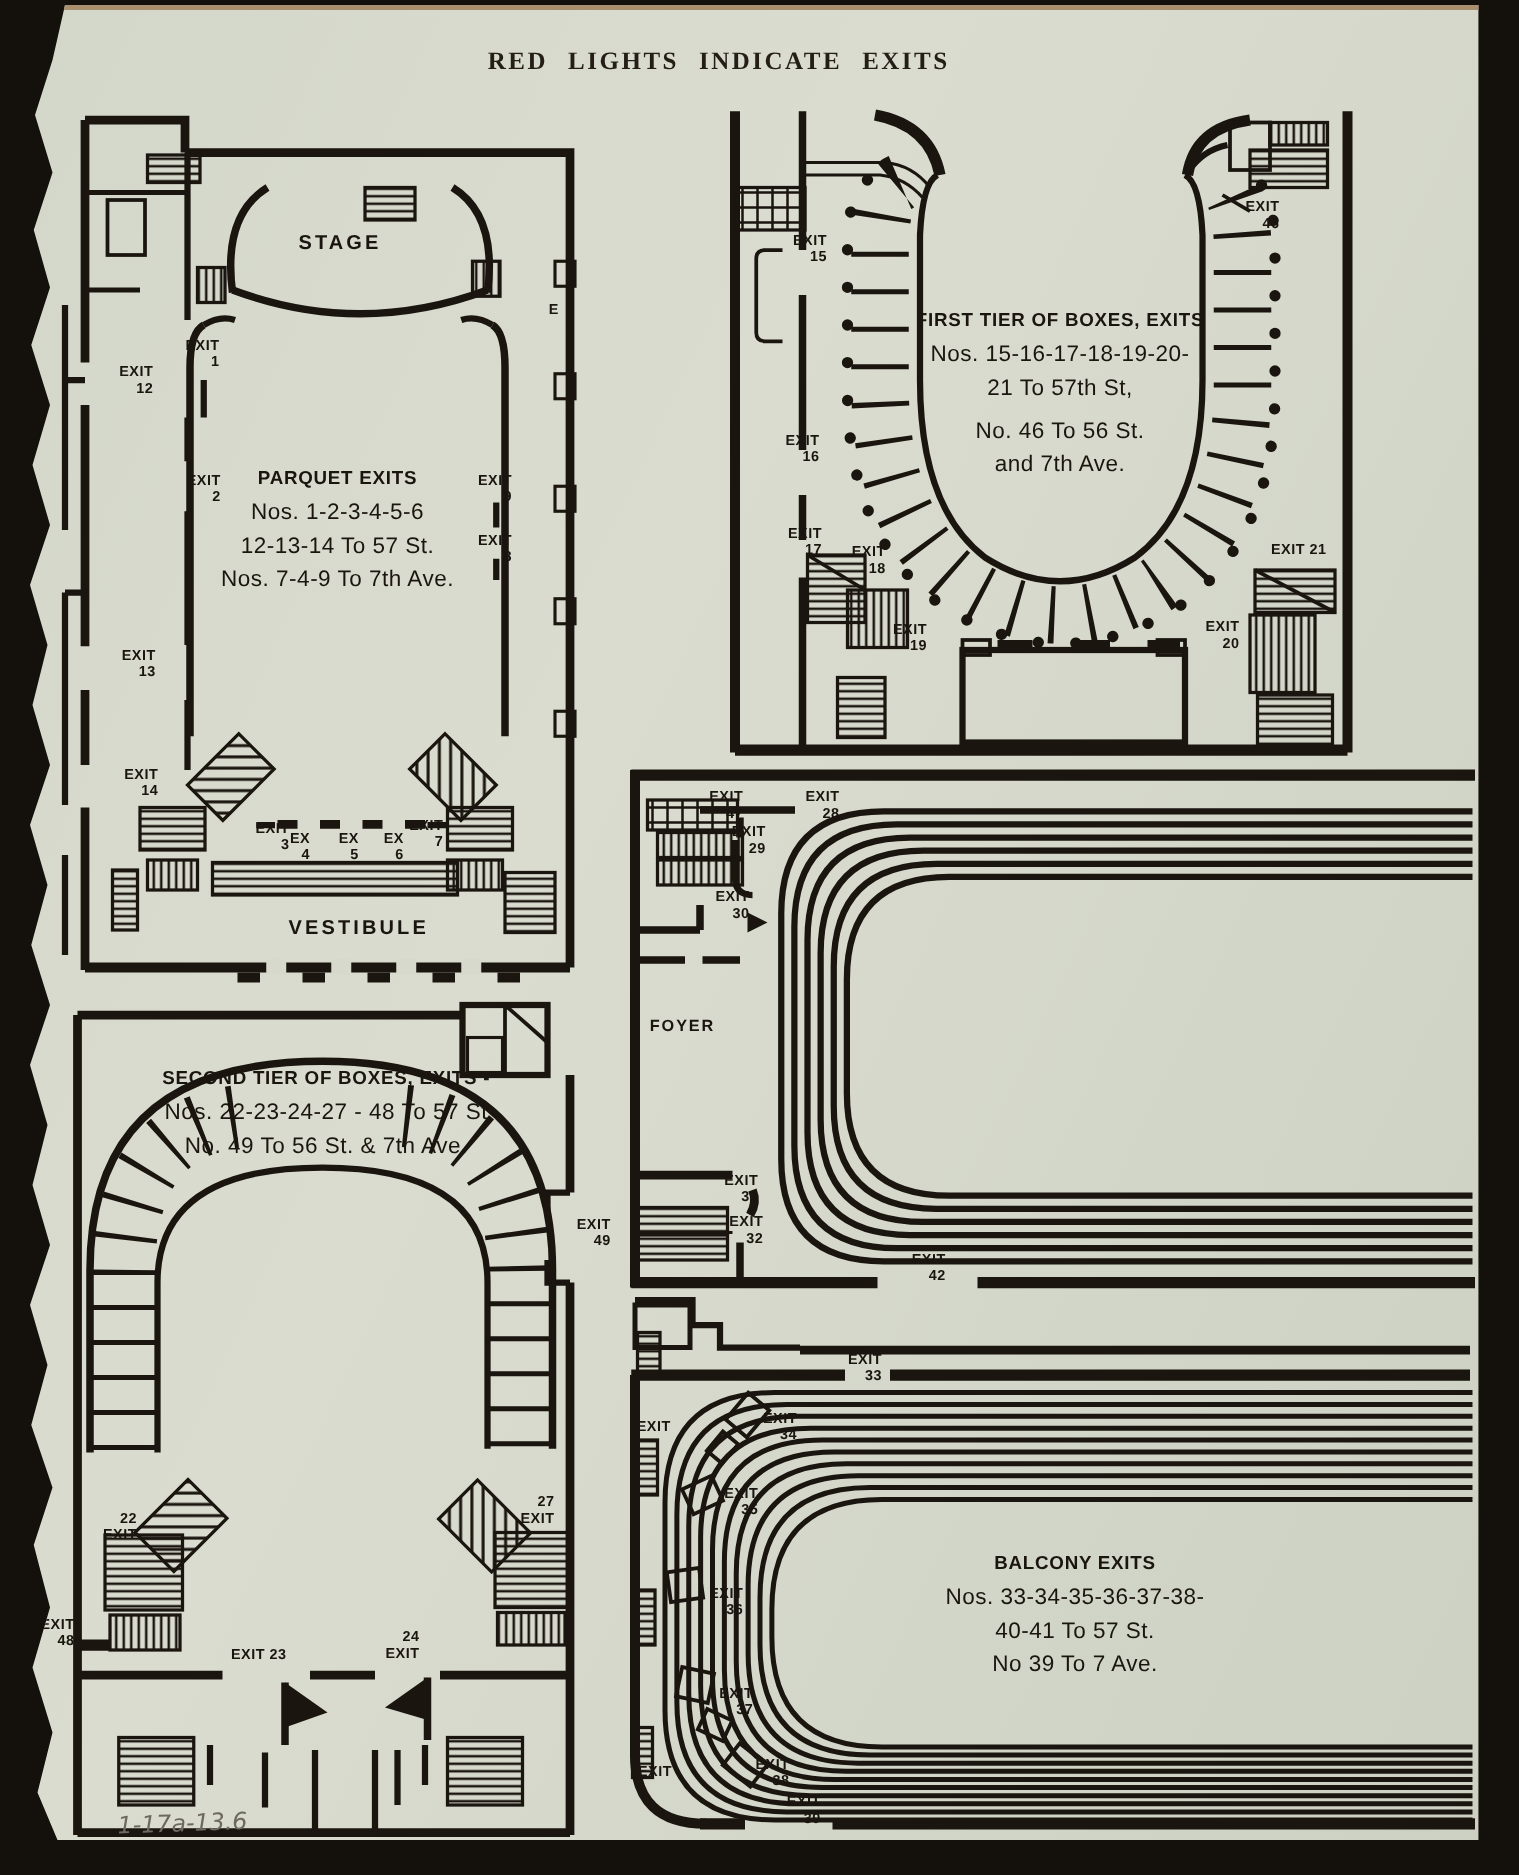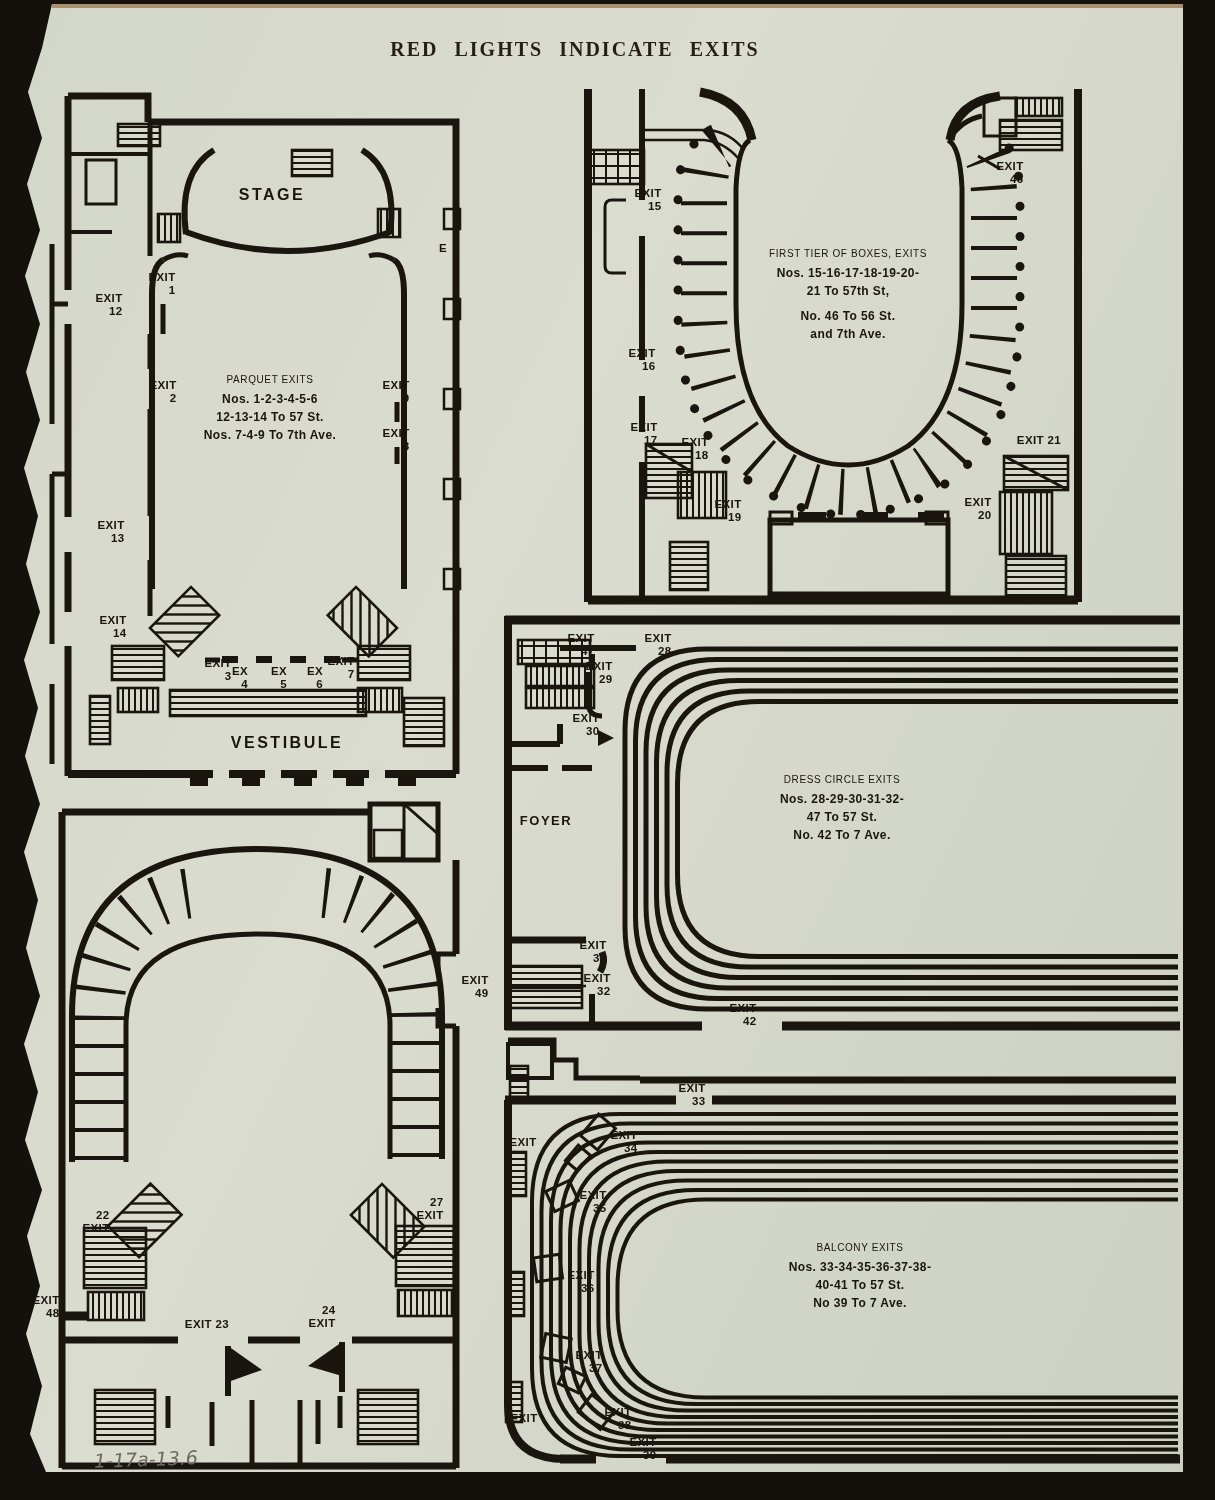--- a/index.html
+++ b/index.html
@@ -12,22 +12,22 @@
   svg.plans{position:absolute;left:0;top:0}
   .w{fill:none;stroke:#1a150f}
   .ink{fill:#1a150f;stroke:none}
   .pp{fill:#d6d9cb}
   .st{stroke:#1a150f;stroke-width:2.6}
   .lbl{position:absolute;transform:translateX(-50%);text-align:right;color:#1a150f;
        font-weight:700;font-size:11.5px;line-height:1.1;letter-spacing:.4px;white-space:pre-line}
   .wide{font-size:16px;letter-spacing:2.5px}
   .foyer{font-size:13px;letter-spacing:1.5px}
   .tblock{position:absolute;transform:translateX(-50%);text-align:center;color:#1a150f}
-  .tblock .head{font-weight:400;font-size:10px;line-height:1.2;letter-spacing:.6px;margin-bottom:4px}
-  .tblock .tline{font-weight:700;font-size:12px;line-height:1.5;letter-spacing:.4px}
+  .tblock .head{font-weight:700;font-size:15px;line-height:1.2;letter-spacing:.6px;margin-bottom:4px}
+  .tblock .tline{font-weight:400;font-size:18px;line-height:1.5;letter-spacing:.4px}
   .mt{margin-top:7px}
   .title{position:absolute;transform:translateX(-50%);font-family:"Liberation Serif",serif;
          font-weight:700;font-size:20px;letter-spacing:2px;word-spacing:9px;color:#241e16}
   .note{position:absolute;font-family:"DejaVu Sans",sans-serif;font-style:italic;
         font-size:19px;color:#6e6960;transform:rotate(-2deg)}
 </style>
 </head>
 <body>
 
 <div class="paper">
@@ -320,38 +320,37 @@
 29</div>
   <div class="lbl" style="left:586px;top:708px">EXIT
 30</div>
   <div class="lbl" style="left:593px;top:935px">EXIT
 31</div>
   <div class="lbl" style="left:597px;top:968px">EXIT
 32</div>
   <div class="lbl" style="left:743px;top:998px">EXIT
 42</div>
   <div class="lbl foyer" style="left:546px;top:810px">FOYER</div>
-  <div class="tblock" style="left:842px;top:770px">
-    <div class="head">DRESS CIRCLE EXITS</div>
-    <div class="tline">Nos. 28-29-30-31-32-</div>
-    <div class="tline">47 To 57 St.</div>
-    <div class="tline">No. 42 To 7 Ave.</div>
-  </div>
 
   <div class="lbl" style="left:96px;top:1205px">22
 EXIT</div>
   <div class="lbl" style="left:430px;top:1192px">27
 EXIT</div>
   <div class="lbl" style="left:46px;top:1290px">EXIT
 48</div>
   <div class="lbl" style="left:207px;top:1314px">EXIT 23</div>
   <div class="lbl" style="left:322px;top:1300px">24
 EXIT</div>
   <div class="lbl" style="left:475px;top:970px">EXIT
 49</div>
+  <div class="tblock" style="left:261px;top:850px">
+    <div class="head">SECOND TIER OF BOXES, EXITS -</div>
+    <div class="tline">Nos. 22-23-24-27 - 48 To 57 St</div>
+    <div class="tline">No. 49 To 56 St. &amp; 7th Ave.</div>
+  </div>
 
   <div class="lbl" style="left:692px;top:1078px">EXIT
 33</div>
   <div class="lbl" style="left:523px;top:1132px">EXIT</div>
   <div class="lbl" style="left:624px;top:1125px">EXIT
 34</div>
   <div class="lbl" style="left:593px;top:1185px">EXIT
 35</div>
   <div class="lbl" style="left:581px;top:1265px">EXIT
 36</div>

